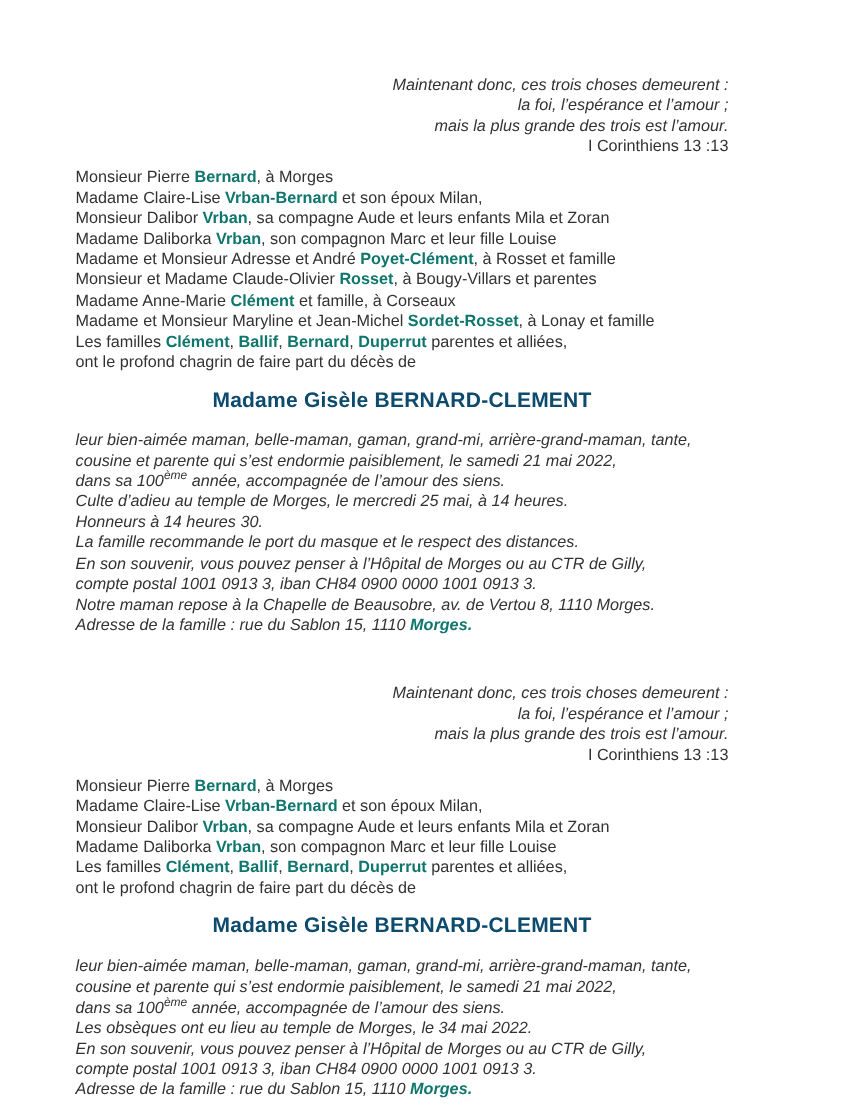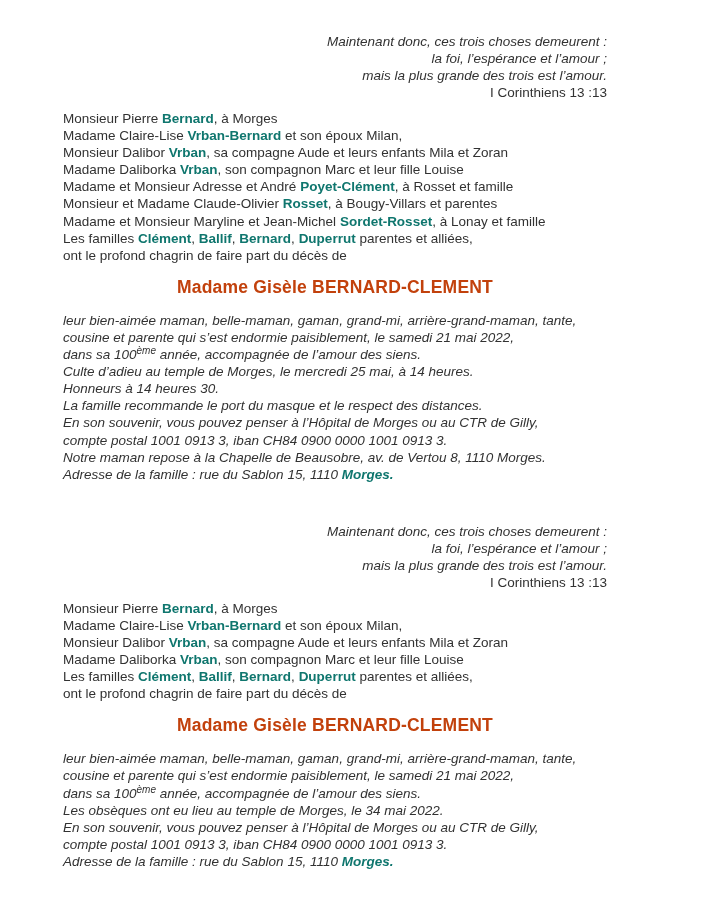--- a/index.html
+++ b/index.html
@@ -11,21 +11,21 @@
     width: 705px;
     height: 924px;
     font-family: "Liberation Sans", "DejaVu Sans", sans-serif;
     color: #323232;
     overflow: hidden;
   }
   .page {
     box-sizing: border-box;
     width: 705px;
     height: 688px;
-    padding: 33px 60px 0 63px;
+    padding: 62px 60px 0 63px;
   }
   .notice { display: block; }
   .notice + .notice { margin-top: 40px; }
 
   .epigraph {
     width: 544px;
     text-align: right;
     font-size: 13.5px;
     line-height: 17px;
   }
@@ -38,21 +38,21 @@
     font-size: 13.5px;
     line-height: 17.1px;
   }
 
   .deceased-title {
     width: 544px;
     margin: 13px 0 14px 0;
     text-align: center;
     font-size: 17.5px;
     font-weight: bold;
-    color: #c2410c;
+    color: #0c4a6e;
     letter-spacing: 0.2px;
   }
 
   .body-block {
     width: 560px;
     font-size: 13.5px;
     line-height: 17.1px;
     font-style: italic;
   }
 
@@ -77,20 +77,21 @@
         </div>
       <div class="citation">I Corinthiens 13 :13</div>
     </div>
     <div class="names">
         <div><span>Monsieur Pierre </span><b>Bernard</b><span>, à Morges</span></div>
         <div><span>Madame Claire-Lise </span><b>Vrban-Bernard</b><span> et son époux Milan,</span></div>
         <div><span>Monsieur Dalibor </span><b>Vrban</b><span>, sa compagne Aude et leurs enfants Mila et Zoran</span></div>
         <div><span>Madame Daliborka </span><b>Vrban</b><span>, son compagnon Marc et leur fille Louise</span></div>
         <div><span>Madame et Monsieur Adresse et André </span><b>Poyet-Clément</b><span>, à Rosset et famille</span></div>
         <div><span>Monsieur et Madame Claude-Olivier </span><b>Rosset</b><span>, à Bougy-Villars et parentes</span></div>
+        <div><span>Madame Anne-Marie </span><b>Clément</b><span> et famille, à Corseaux</span></div>
         <div><span>Madame et Monsieur Maryline et Jean-Michel </span><b>Sordet-Rosset</b><span>, à Lonay et famille</span></div>
         <div><span>Les familles </span><b>Clément</b><span>, </span><b>Ballif</b><span>, </span><b>Bernard</b><span>, </span><b>Duperrut</b><span> parentes et alliées,</span></div>
         <div><span>ont le profond chagrin de faire part du décès de</span></div>
       </div>
     <div class="deceased-title">Madame Gisèle BERNARD-CLEMENT</div>
     <div class="body-block">
         <div><span>leur bien-aimée maman, belle-maman, gaman, grand-mi, arrière-grand-maman, tante,</span></div>
         <div><span>cousine et parente qui s’est endormie paisiblement, le samedi 21 mai 2022,</span></div>
         <div><span>dans sa 100</span><sup>ème</sup><span> année, accompagnée de l’amour des siens.</span></div>
         <div><span>Culte d’adieu au temple de Morges, le mercredi 25 mai, à 14 heures.</span></div>

